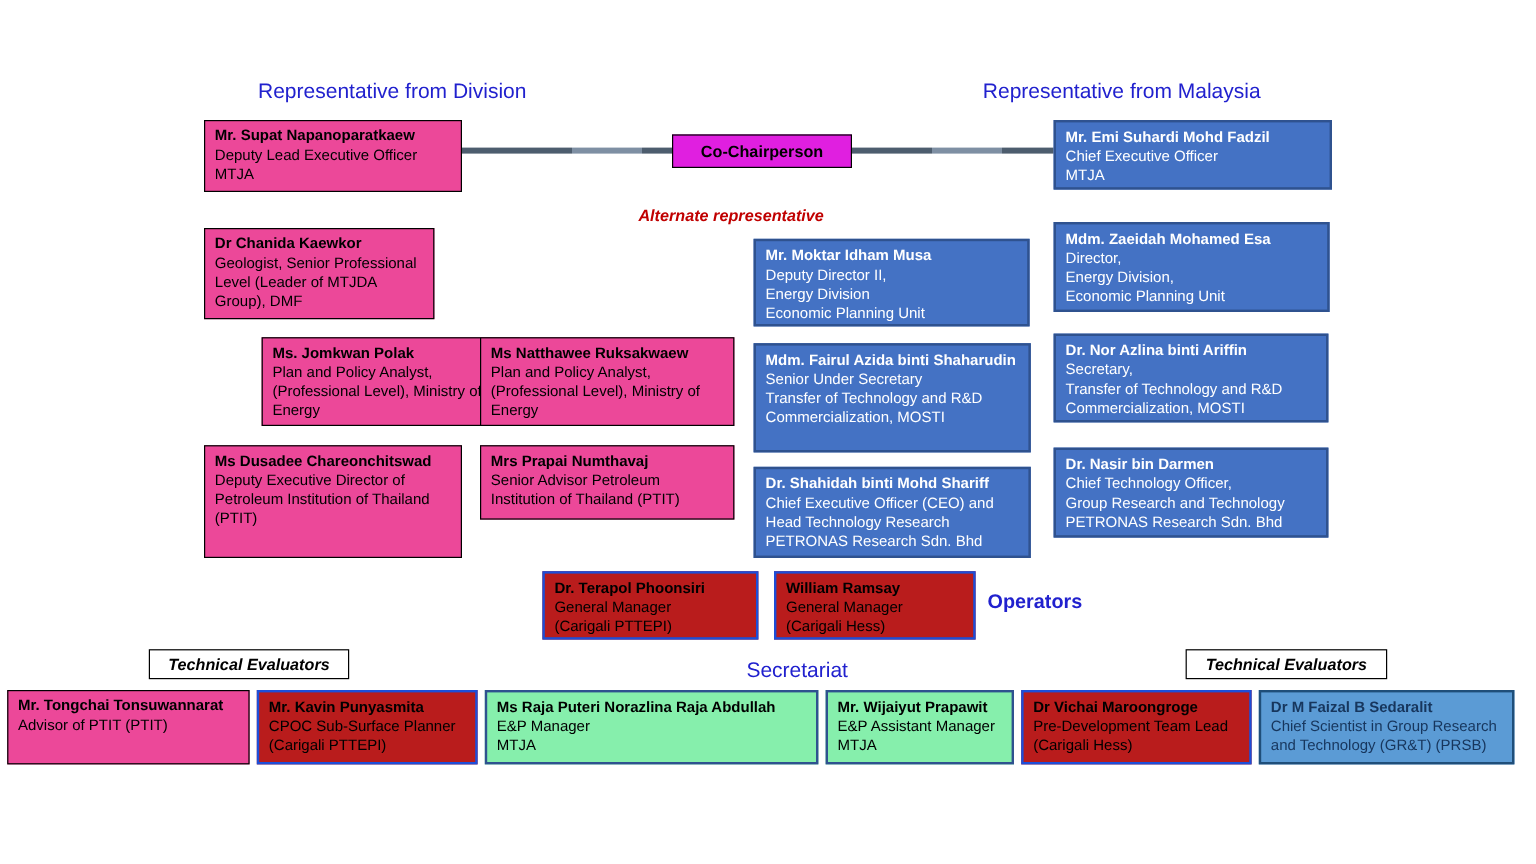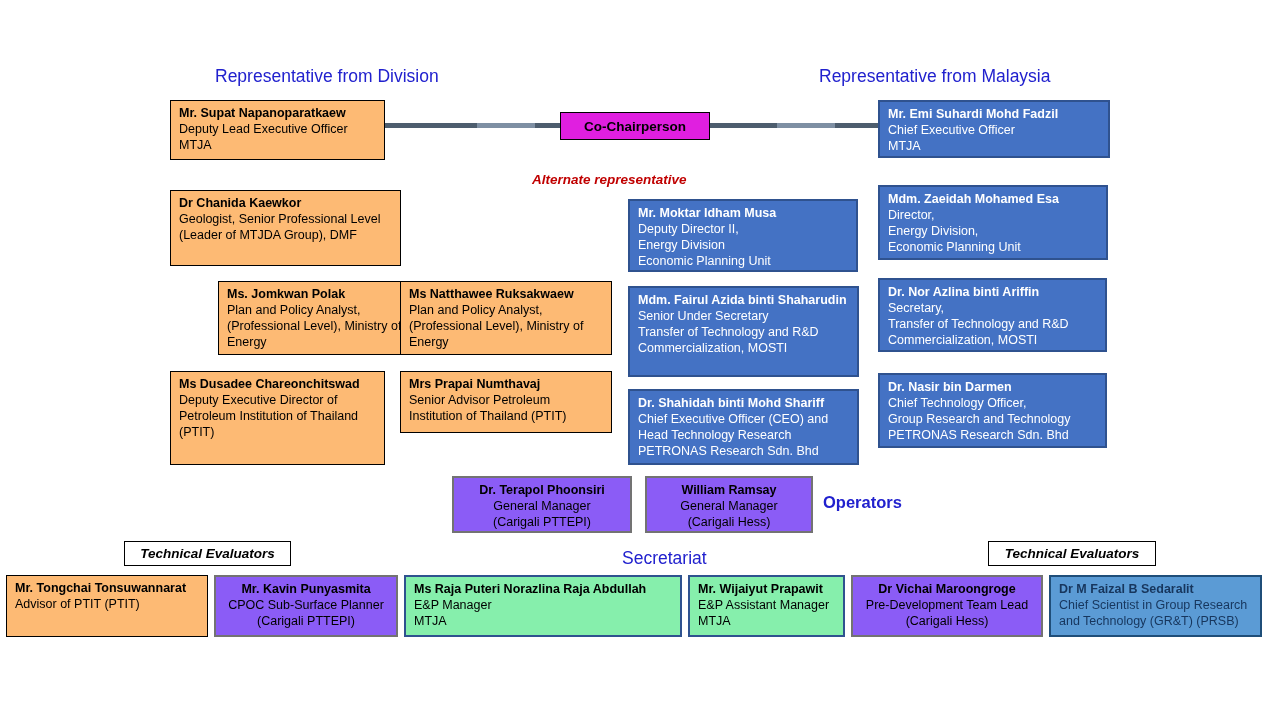--- a/index.html
+++ b/index.html
@@ -12,25 +12,25 @@
   .alt-label{position:absolute;color:#C00000;font-size:13.5px;font-weight:700;font-style:italic;white-space:nowrap;}
   .connector{
     position:absolute;left:385px;top:123px;width:493px;height:5px;z-index:0;
     background:repeating-linear-gradient(90deg,#4d5d6e 0 92px,#7e8fa3 92px 150px);
   }
   .box{
     position:absolute;box-sizing:border-box;z-index:1;
     padding:5px 8px 4px 8px;font-size:12.5px;line-height:1.27;
   }
   .bname{font-weight:700;}
-  .peach{background:#fdba74;border:1.5px solid #000;color:#000;}
+  .peach{background:#ec4899;border:1.5px solid #000;color:#000;}
   .dblue{background:#4472C4;border:2px solid #2F528F;color:#fff;}
   .lblue{background:#86efac;border:2px solid #2F528F;color:#000;}
   .mblue{background:#5B9BD5;border:2px solid #1F4E79;color:#17365D;}
-  .green{background:#8b5cf6;border:2px solid #737373;color:#000;text-align:center;}
+  .green{background:#b91c1c;border:2px solid #1d4ed8;color:#000;}
   .cochair{
     position:absolute;left:560px;top:112px;width:150px;height:28px;z-index:2;
     background:#E01FE0;border:1.5px solid #000;box-sizing:border-box;
     display:flex;align-items:center;justify-content:center;
     font-size:13.5px;font-weight:700;color:#000;
   }
   .tech-eval{
     position:absolute;box-sizing:border-box;background:#fff;border:1.5px solid #000;
     display:flex;align-items:center;justify-content:center;
     font-size:13.5px;font-weight:700;font-style:italic;color:#000;white-space:nowrap;
@@ -55,21 +55,21 @@
     <div class="bline">Deputy Lead Executive Officer</div>
     <div class="bline">MTJA</div>
   </div>
 
   <div class="box dblue" style="left:878px;top:100px;width:232px;height:58px;">
     <div class="bname">Mr. Emi Suhardi Mohd Fadzil</div>
     <div class="bline">Chief Executive Officer</div>
     <div class="bline">MTJA</div>
   </div>
 
-  <div class="box peach" style="left:170px;top:190px;width:231px;height:76px;">
+  <div class="box peach" style="left:170px;top:190px;width:192px;height:76px;">
     <div class="bname">Dr Chanida Kaewkor</div>
     <div class="bline">Geologist, Senior Professional Level (Leader of MTJDA Group), DMF</div>
   </div>
 
   <div class="box peach" style="left:170px;top:281px;width:215px;height:74px;margin-left:48px;">
     <div class="bname">Ms. Jomkwan Polak</div>
     <div class="bline">Plan and Policy Analyst, (Professional Level), Ministry of Energy</div>
   </div>
 
   <div class="box peach" style="left:400px;top:281px;width:212px;height:74px;">

